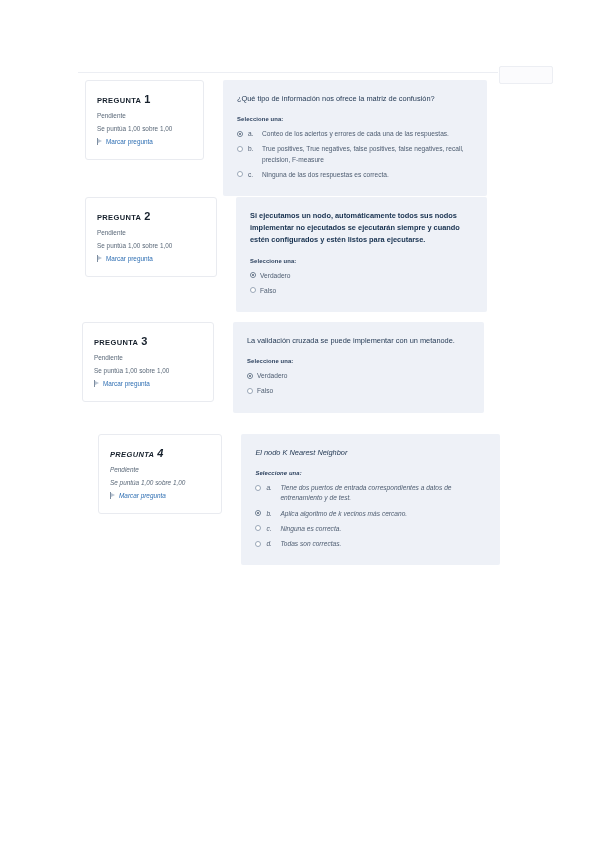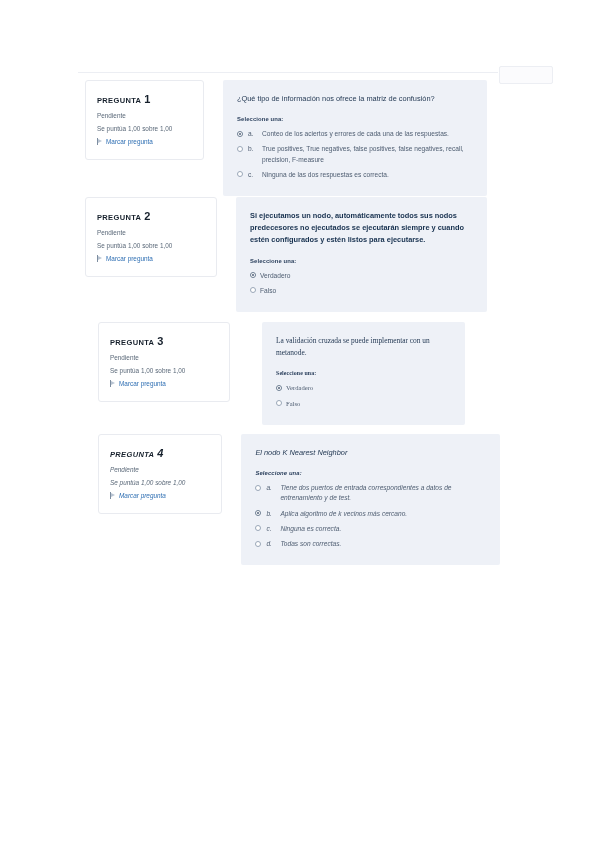--- a/index.html
+++ b/index.html
@@ -237,50 +237,50 @@
         <span>PREGUNTA</span><span class="qnum">2</span>
       </div>
       <div class="qinfo-state">Pendiente</div>
       <div class="qinfo-grade">Se puntúa 1,00 sobre 1,00</div>
       <div class="qinfo-flag">
         <span class="flag-glyph"></span>
         <span>Marcar pregunta</span>
       </div>
     </div>
     <div class="qpanel" style="margin-left:19px; width:251px; min-height:100px;">
-      <p class="qtext strong">Si ejecutamos un nodo, automáticamente todos sus nodos predecesores no ejecutados se ejecutarán siempre y cuando estén configurados y estén listos para ejecutarse.</p>
+      <p class="qtext strong">Si ejecutamos un nodo, automáticamente todos sus nodos implementar no ejecutados se ejecutarán siempre y cuando estén configurados y estén listos para ejecutarse.</p>
       <div class="qprompt">Seleccione una:</div>
       <ul class="answers">
         <li class="answer bool">
           <span class="radio checked"></span>
 
           <span class="ans-text">Verdadero</span>
         </li>
         <li class="answer bool">
           <span class="radio"></span>
 
           <span class="ans-text">Falso</span>
         </li>
       </ul>
     </div>
   </div>
 
-  <div class="qblock" style="left:98px; top:322px; width:402px;">
+  <div class="qblock" style="left:82px; top:322px; width:402px;">
     <div class="qinfo">
       <div class="qinfo-title">
         <span>PREGUNTA</span><span class="qnum">3</span>
       </div>
       <div class="qinfo-state">Pendiente</div>
       <div class="qinfo-grade">Se puntúa 1,00 sobre 1,00</div>
       <div class="qinfo-flag">
         <span class="flag-glyph"></span>
         <span>Marcar pregunta</span>
       </div>
     </div>
-    <div class="qpanel" style="margin-left:32px; width:203px; min-height:81px;font-family:Liberation Serif, serif;">
+    <div class="qpanel" style="margin-left:19px; width:251px; min-height:81px;">
       <p class="qtext">La validación cruzada se puede implementar con un metanode.</p>
       <div class="qprompt">Seleccione una:</div>
       <ul class="answers">
         <li class="answer bool">
           <span class="radio checked"></span>
 
           <span class="ans-text">Verdadero</span>
         </li>
         <li class="answer bool">
           <span class="radio"></span>

